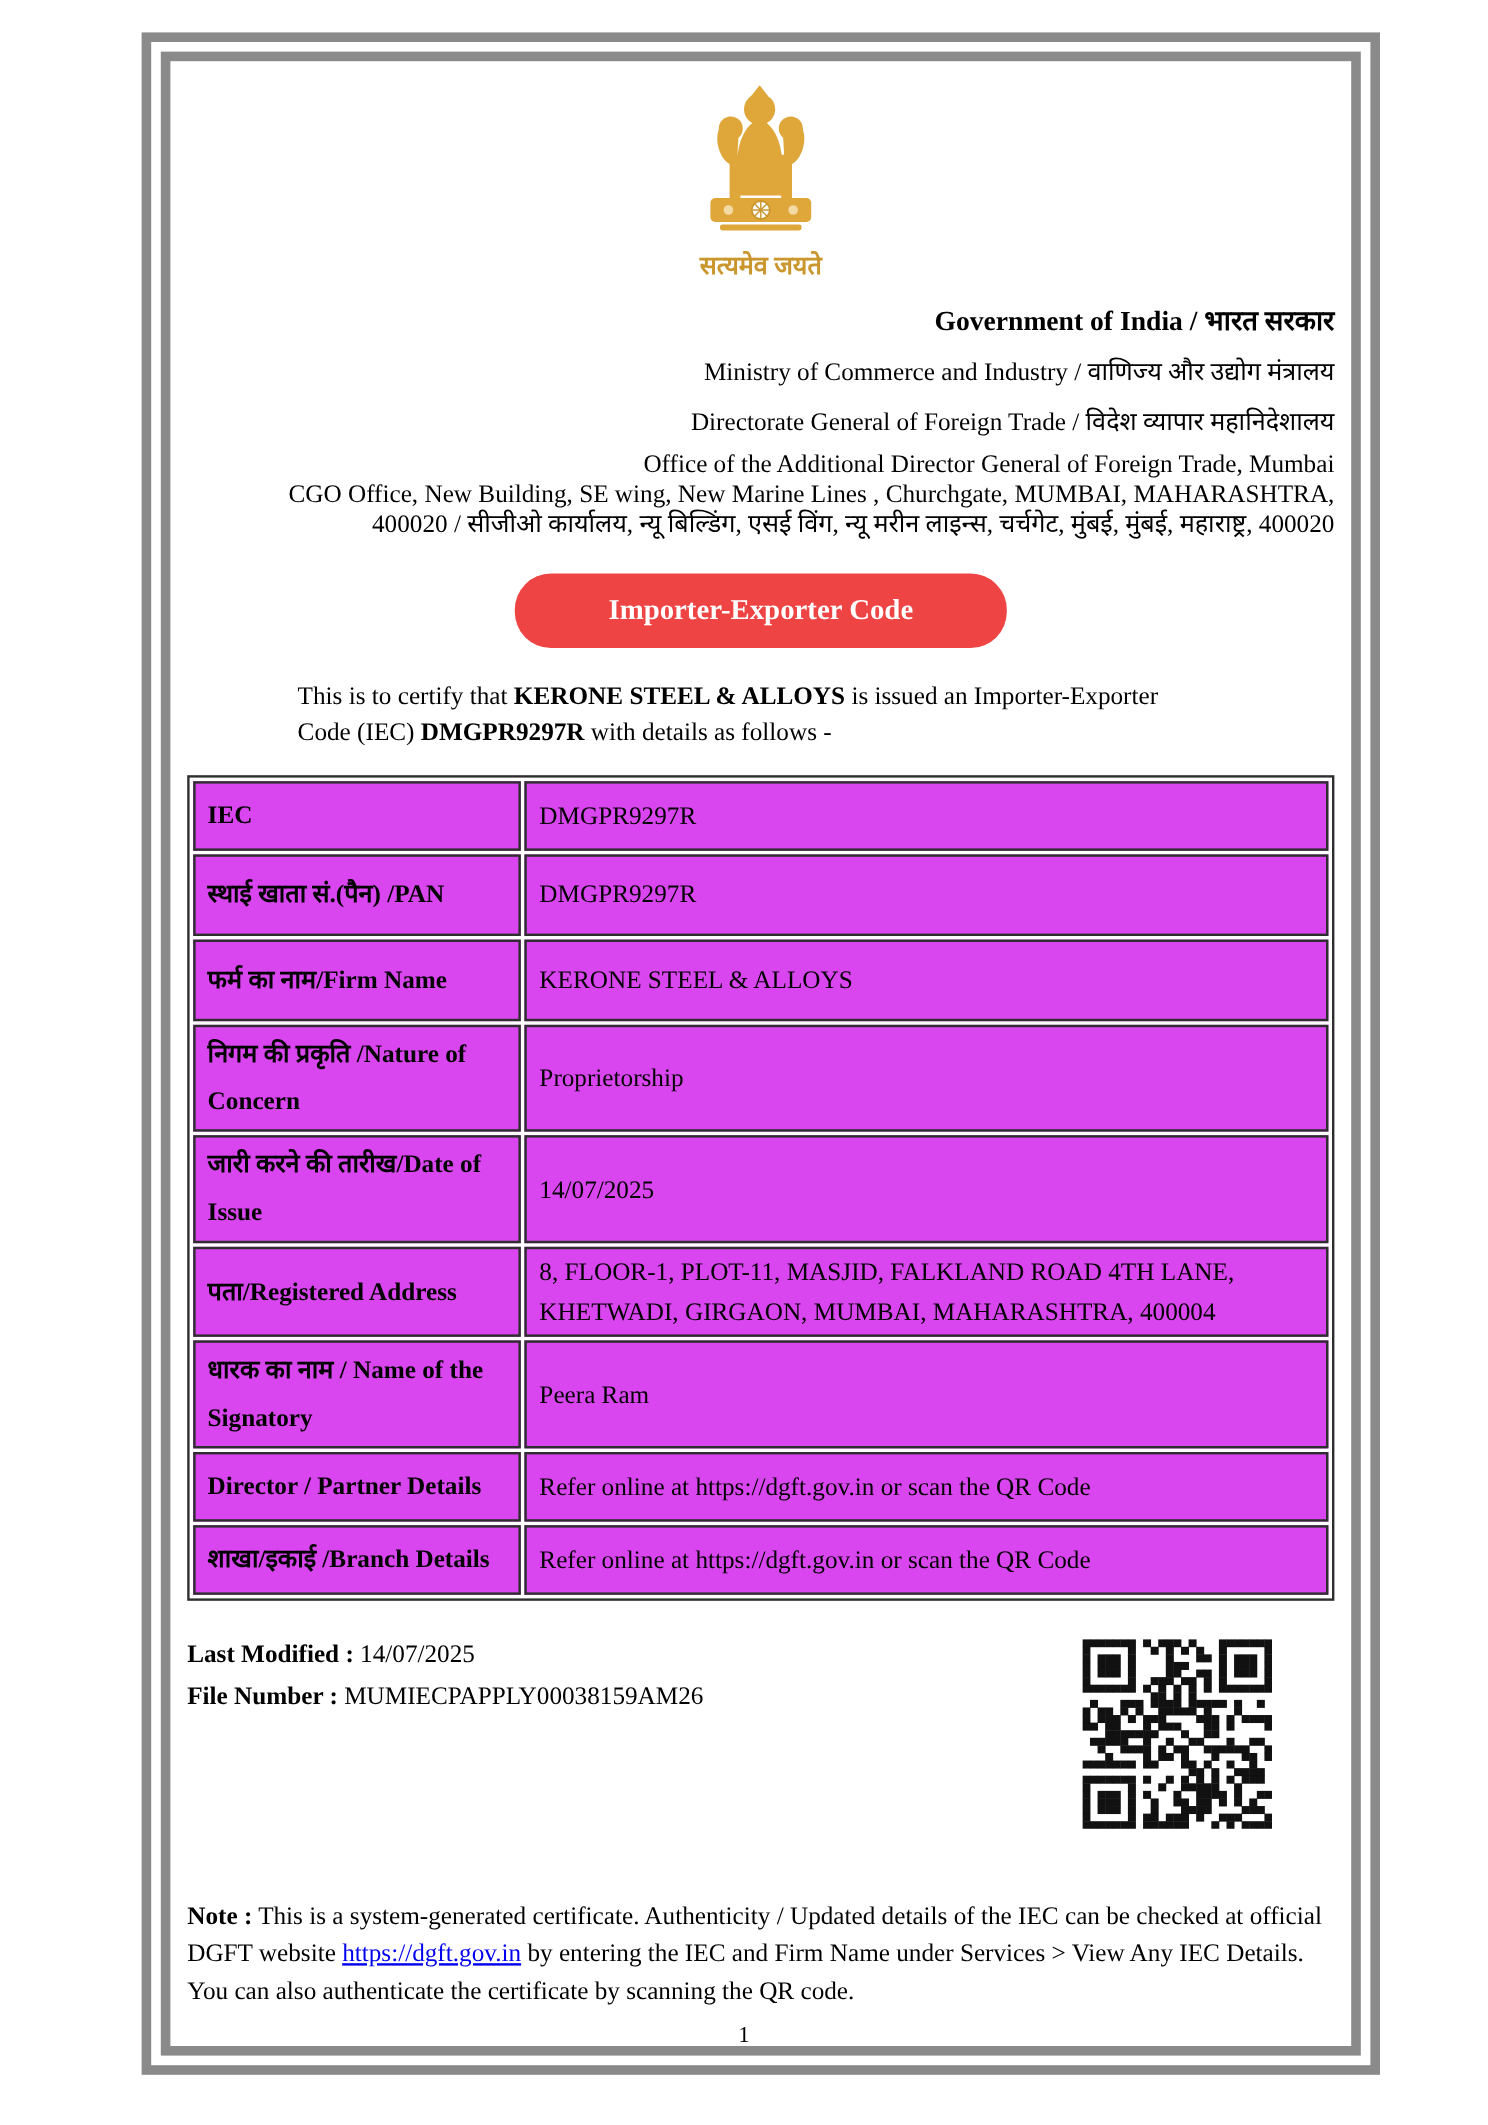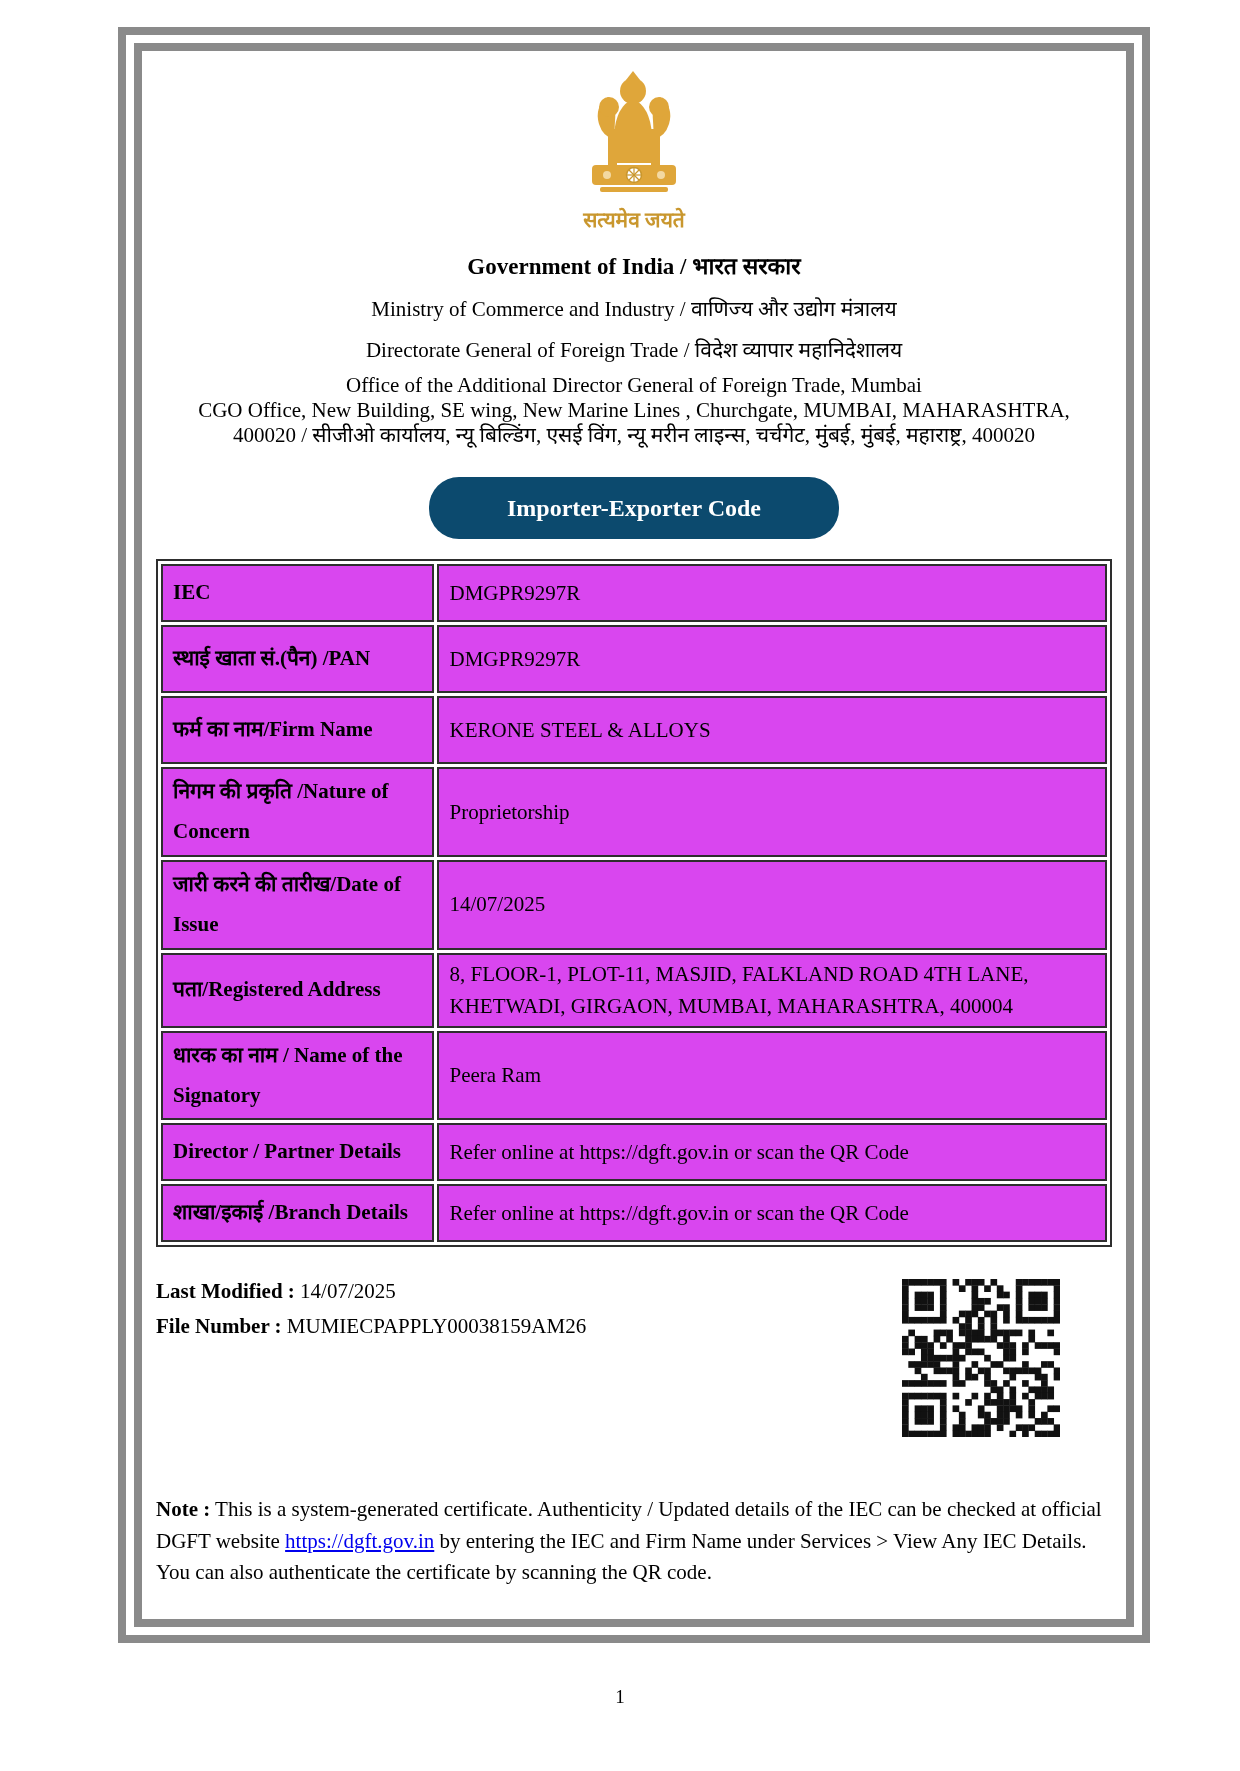--- a/index.html
+++ b/index.html
@@ -21,37 +21,37 @@
     border: 8px solid #8a8a8a;
     padding: 8px;
     background: #fff;
   }
   .frame-inner {
     border: 8px solid #8a8a8a;
     box-sizing: border-box;
     padding: 16px 14px 30px 14px;
     min-height: 1470px;
   }
-  .center { text-align: center; }
+  .center { text-align: right; }
   .emblem-wrap { margin-top: 4px; text-align: center; }
   .emblem-motto {
     margin-top: 2px;
     font-size: 21px;
     font-weight: bold;
     color: #c9972e;
     text-align: center;
   }
   .gov-line   { margin-top: 16px; font-size: 23px; font-weight: bold; }
   .ministry-line, .directorate-line { margin-top: 13px; font-size: 21px; }
   .office-block { margin-top: 10px; font-size: 21px; line-height: 1.18; }
   .title-pill {
     margin: 30px auto 0 auto;
     width: 410px;
     height: 62px;
-    background: #0c4a6e;
+    background: #ef4444;
     border-radius: 30px;
     color: #ffffff;
     font-size: 24px;
     font-weight: bold;
     display: flex;
     align-items: center;
     justify-content: center;
   }
   .certify-par {
     margin: 26px 0 0 92px;
@@ -152,20 +152,23 @@
     <div class="office-block center">
       <div>Office of the Additional Director General of Foreign Trade, Mumbai</div>
       <div>CGO Office, New Building, SE wing, New Marine Lines , Churchgate, MUMBAI, MAHARASHTRA,</div>
       <div>400020  / सीजीओ कार्यालय, न्यू बिल्डिंग, एसई विंग, न्यू मरीन लाइन्स, चर्चगेट, मुंबई, मुंबई, महाराष्ट्र, 400020</div>
     </div>
 
     <div class="title-pill">
       <span>Importer-Exporter Code</span>
     </div>
 
+    <div class="certify-par">
+      <span>This is to certify that </span><b>KERONE STEEL &amp; ALLOYS</b><span> is issued an Importer-Exporter Code (IEC) </span><b>DMGPR9297R</b><span> with details as follows -</span>
+    </div>
 
     <table class="details">
       <tbody>
         <tr class="pad-s">
           <td class="lbl">IEC</td>
           <td class="val">DMGPR9297R</td>
         </tr>
         <tr class="pad-m">
           <td class="lbl">स्थाई खाता सं.(पैन) /PAN</td>
           <td class="val">DMGPR9297R</td>

